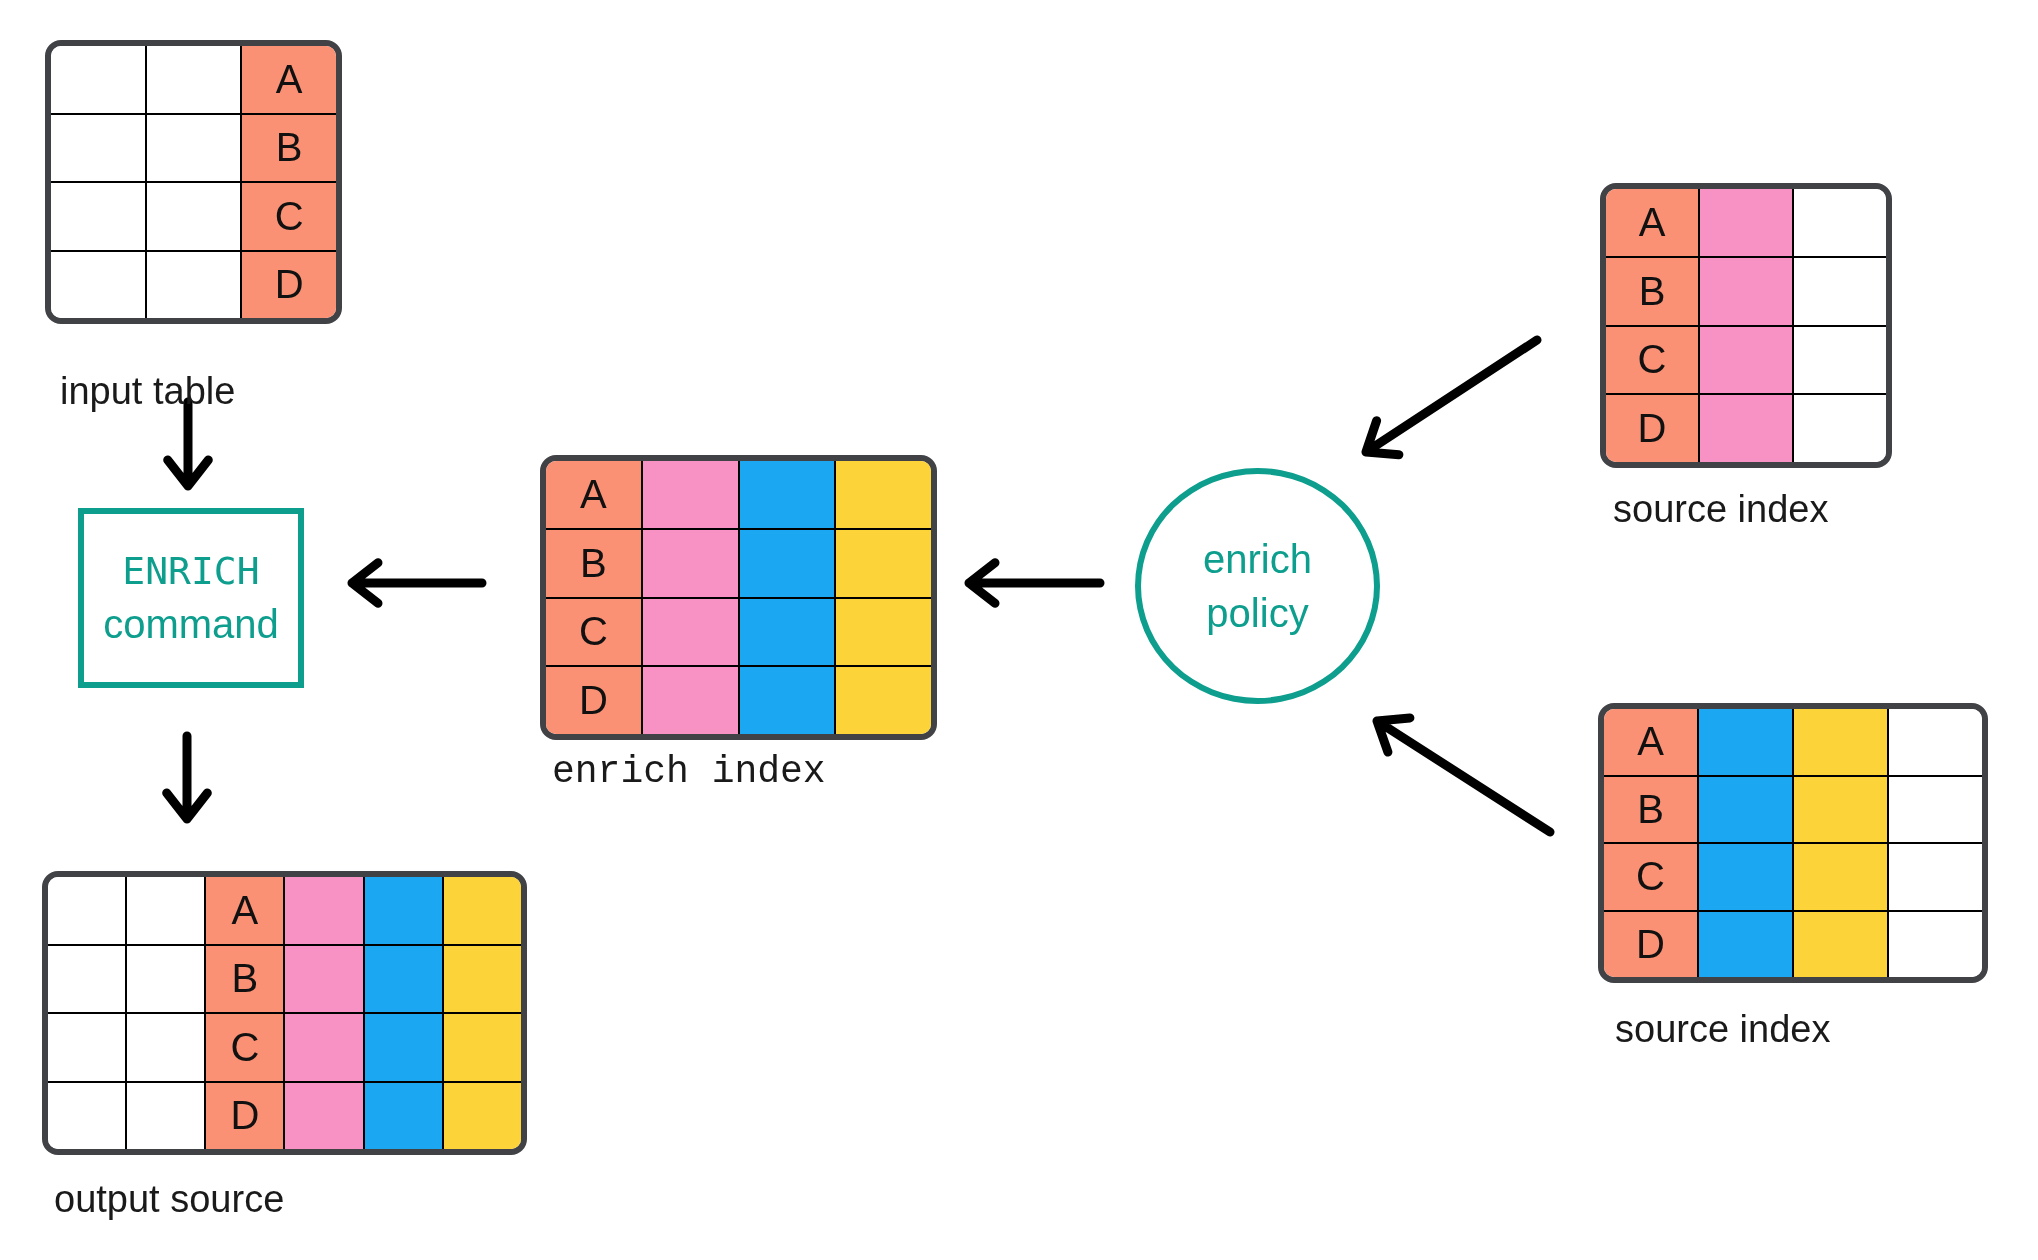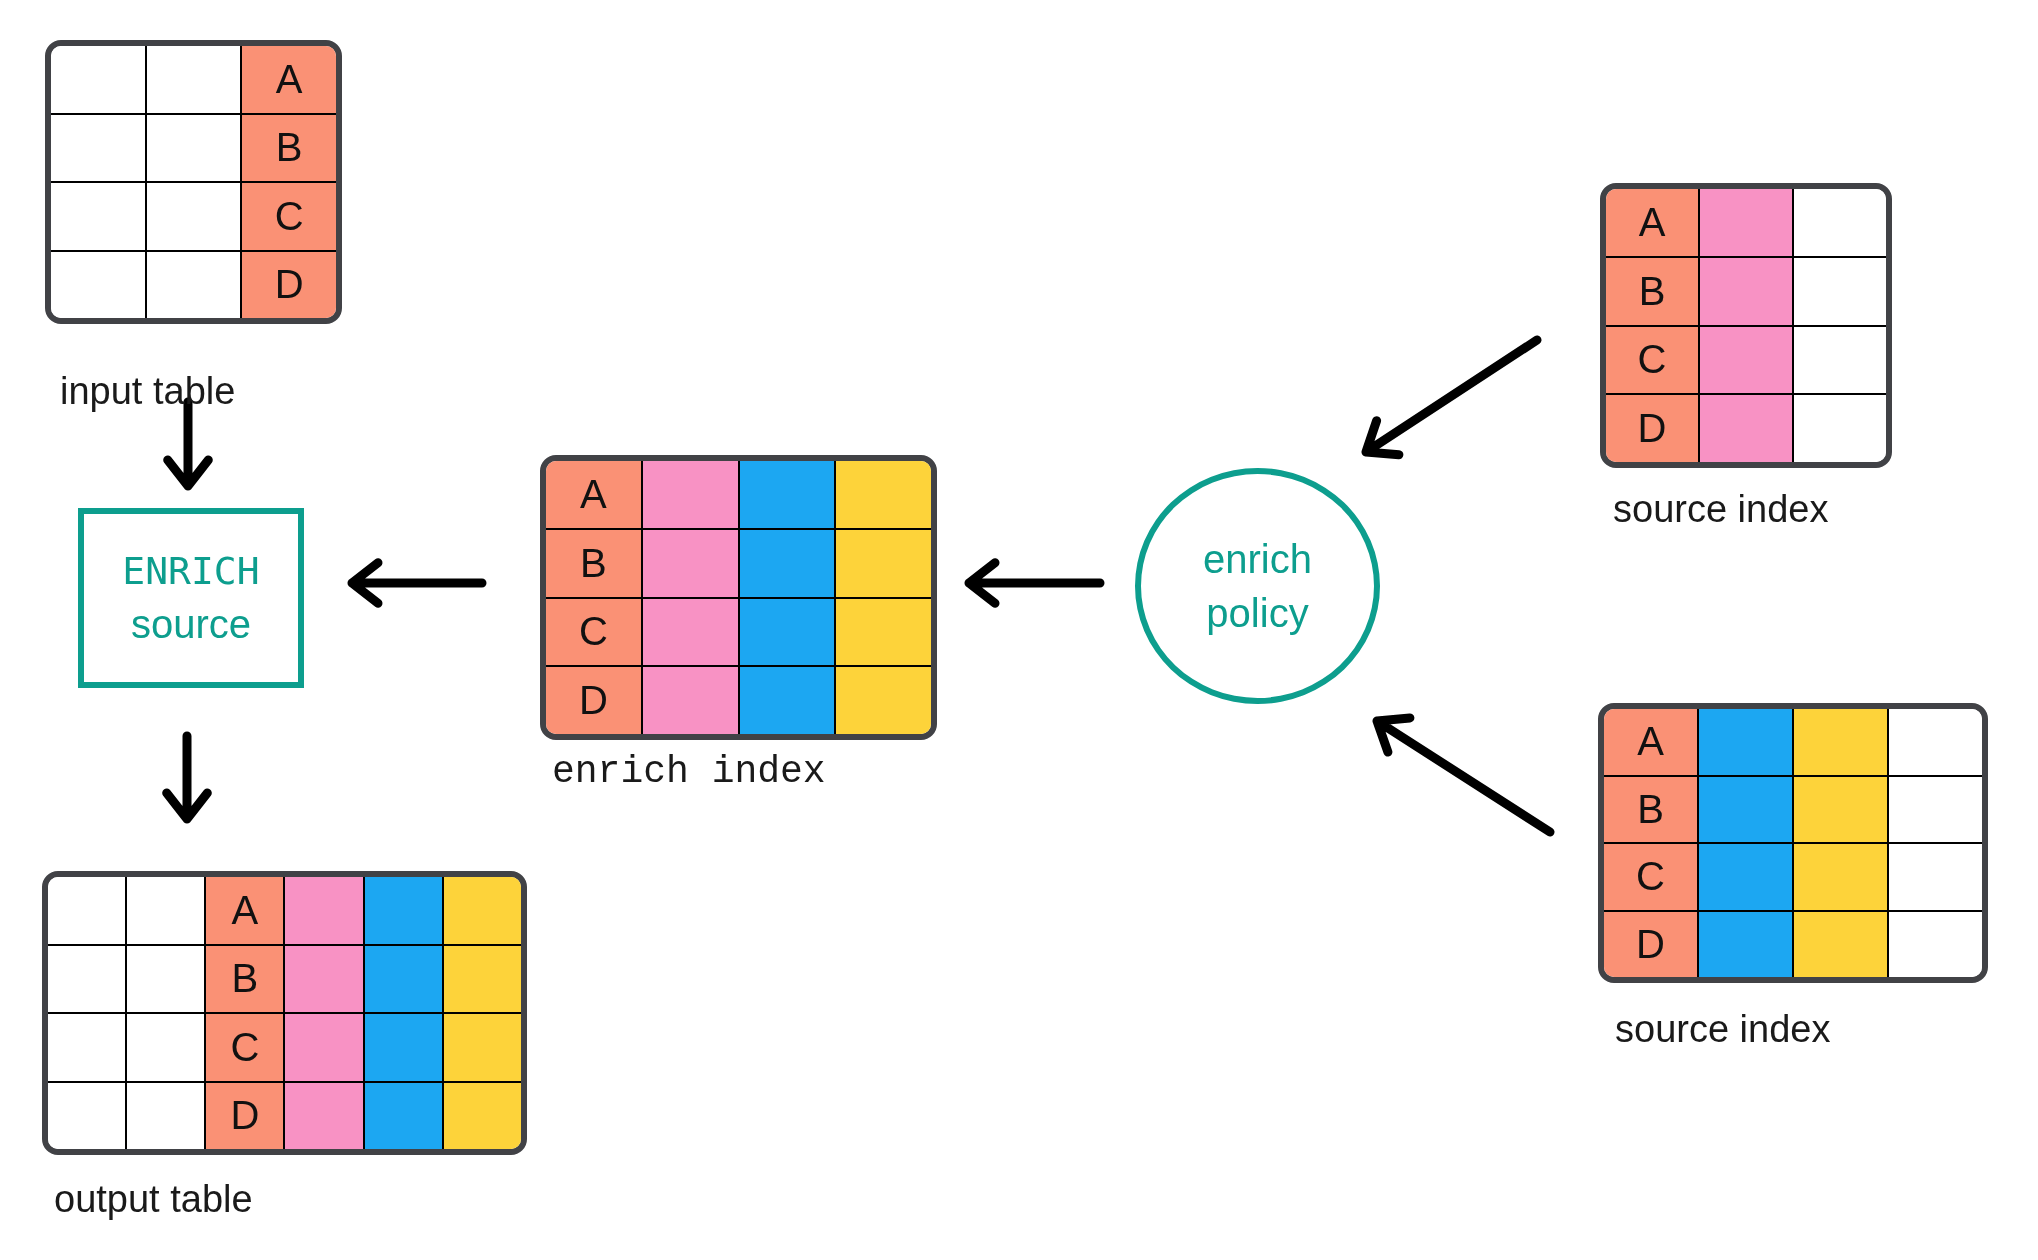--- a/index.html
+++ b/index.html
@@ -110,21 +110,21 @@
         <div class="cell" style="background: rgb(250, 145, 117);">C</div>
         <div class="cell" style="background: rgb(255, 255, 255);"></div>
         <div class="cell" style="background: rgb(255, 255, 255);"></div>
         <div class="cell" style="background: rgb(250, 145, 117);">D</div>
       </div>
     </div>
   <div class="lbl" style="left:60px; top:344px;margin-top:24px;">input table</div>
 
   <div class="box" style="left:78px; top:508px; width:226px; height:180px;">
     <div class="box-line-1">ENRICH</div>
-    <div class="box-line-2">source</div>
+    <div class="box-line-2">command</div>
   </div>
 
   <div class="tbl" style="left:42px; top:871px; width:485px; height:284px;">
       <div class="grid" style="grid-template-columns: repeat(6, 1fr); grid-template-rows: repeat(4, 1fr);">
         <div class="cell" style="background: rgb(255, 255, 255);"></div>
         <div class="cell" style="background: rgb(255, 255, 255);"></div>
         <div class="cell" style="background: rgb(250, 145, 117);">A</div>
         <div class="cell" style="background: rgb(248, 146, 196);"></div>
         <div class="cell" style="background: rgb(28, 167, 242);"></div>
         <div class="cell" style="background: rgb(253, 211, 58);"></div>
@@ -141,21 +141,21 @@
         <div class="cell" style="background: rgb(28, 167, 242);"></div>
         <div class="cell" style="background: rgb(253, 211, 58);"></div>
         <div class="cell" style="background: rgb(255, 255, 255);"></div>
         <div class="cell" style="background: rgb(255, 255, 255);"></div>
         <div class="cell" style="background: rgb(250, 145, 117);">D</div>
         <div class="cell" style="background: rgb(248, 146, 196);"></div>
         <div class="cell" style="background: rgb(28, 167, 242);"></div>
         <div class="cell" style="background: rgb(253, 211, 58);"></div>
       </div>
     </div>
-  <div class="lbl" style="left:54px; top:1176px;">output table</div>
+  <div class="lbl" style="left:54px; top:1176px;">output source</div>
 
   <div class="tbl" style="left:540px; top:455px; width:397px; height:285px;">
       <div class="grid" style="grid-template-columns: repeat(4, 1fr); grid-template-rows: repeat(4, 1fr);">
         <div class="cell" style="background: rgb(250, 145, 117);">A</div>
         <div class="cell" style="background: rgb(248, 146, 196);"></div>
         <div class="cell" style="background: rgb(28, 167, 242);"></div>
         <div class="cell" style="background: rgb(253, 211, 58);"></div>
         <div class="cell" style="background: rgb(250, 145, 117);">B</div>
         <div class="cell" style="background: rgb(248, 146, 196);"></div>
         <div class="cell" style="background: rgb(28, 167, 242);"></div>

